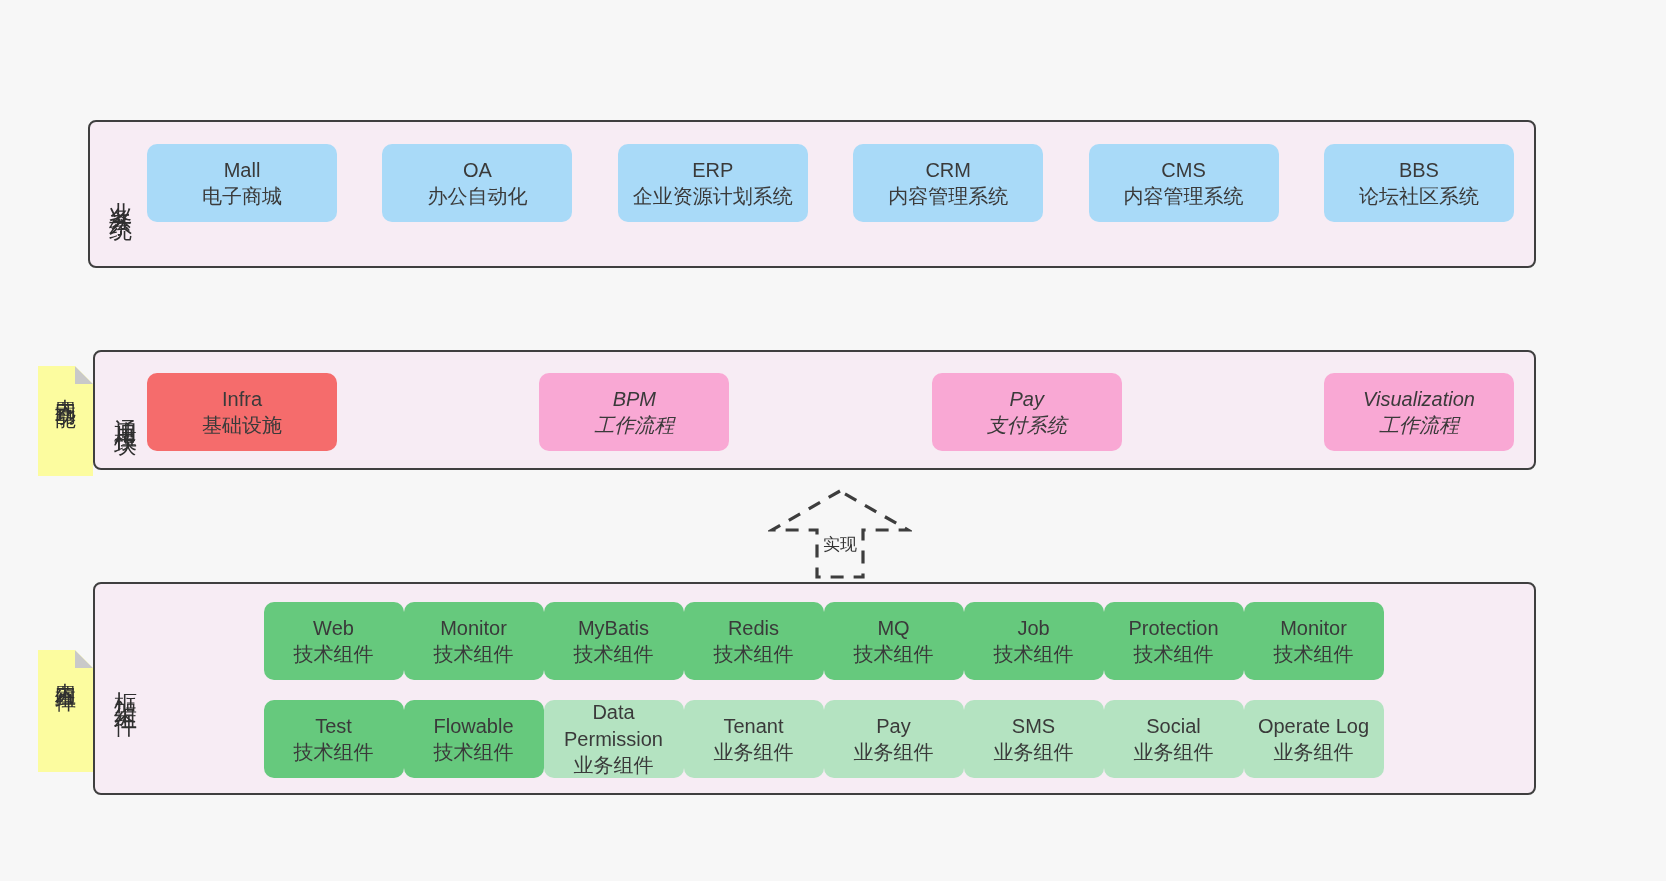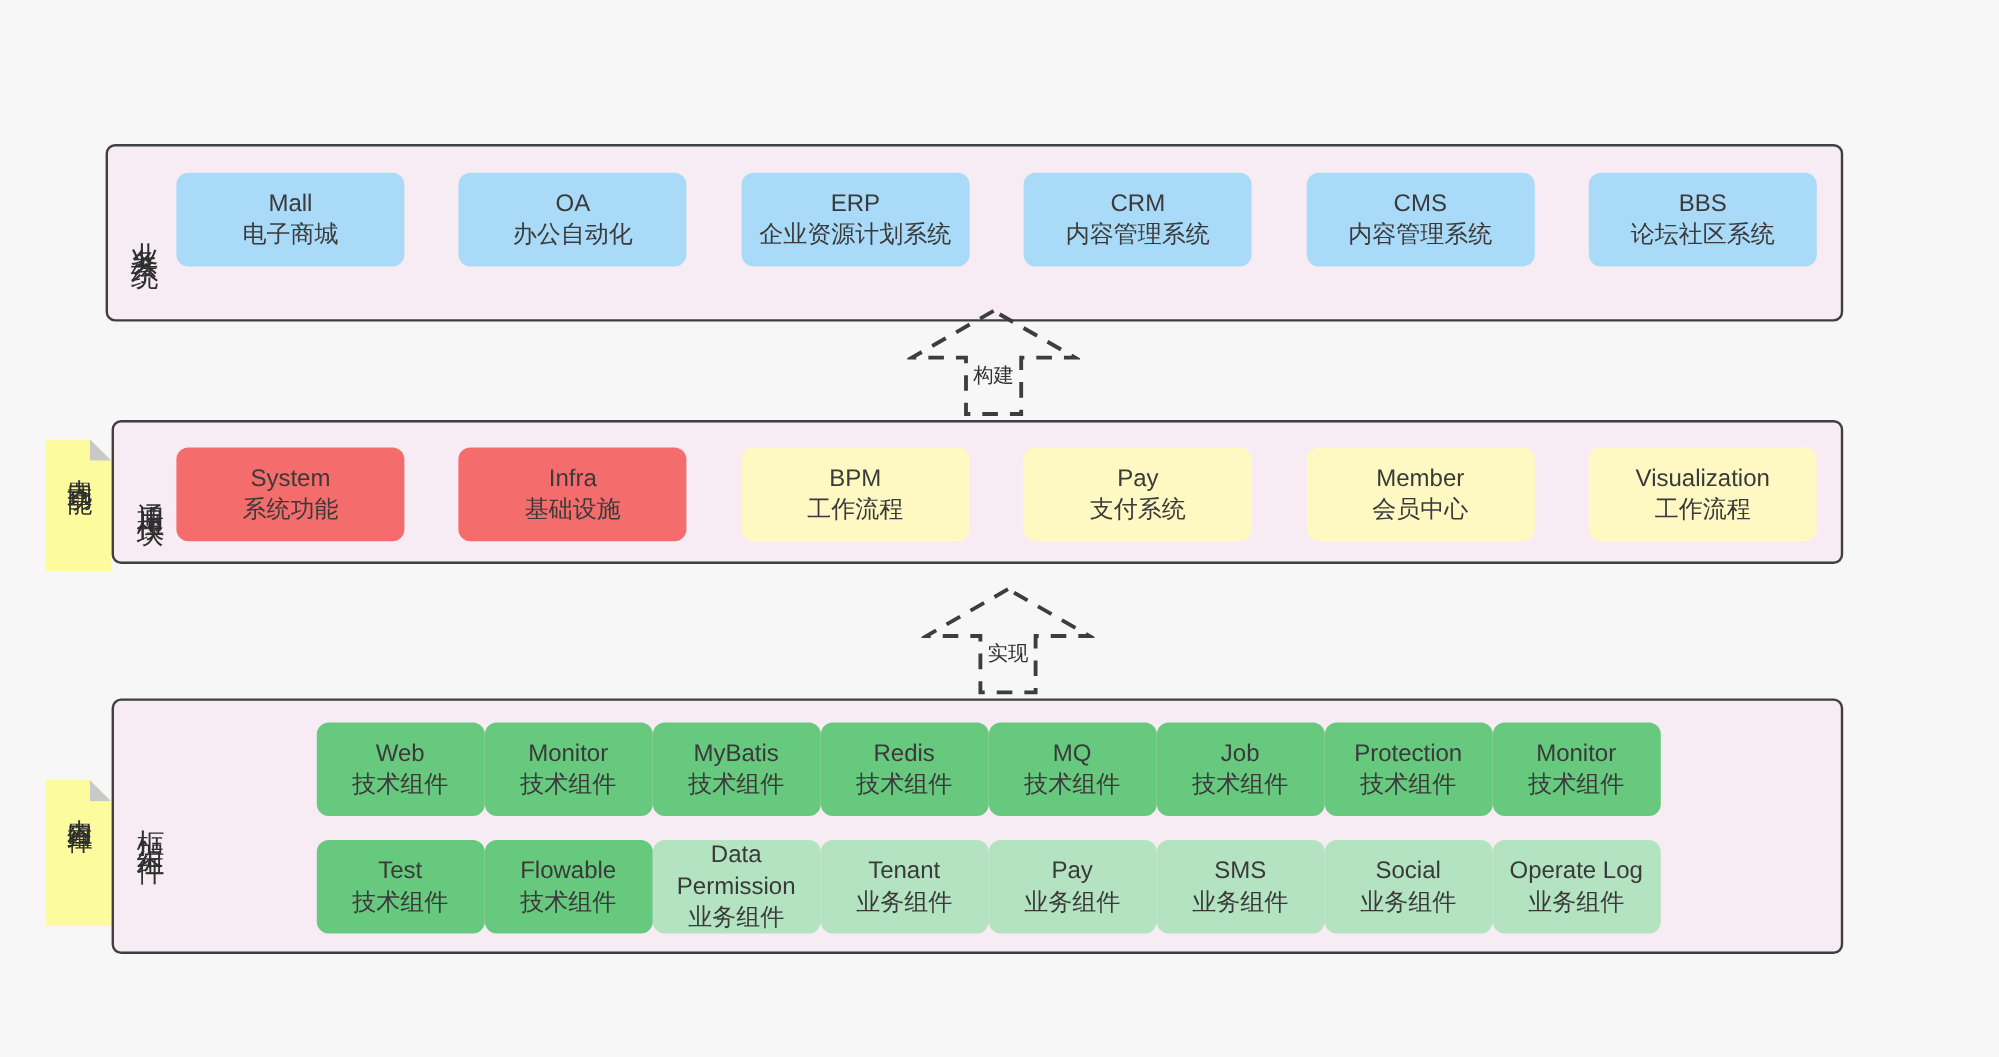--- a/index.html
+++ b/index.html
@@ -24,21 +24,21 @@
   .row-comp{position:relative;padding:0 34px 0 52px;display:flex;justify-content:center;box-sizing:border-box;}
 
   .box{display:flex;flex-direction:column;align-items:center;justify-content:center;
        border-radius:10px;height:78px;text-align:center;line-height:1.32;font-size:20px;}
   .box .l1,.box .l2{display:block;padding:0 6px;}
   .box-wide{width:190px;}
   .box-narrow{width:140px;}
 
   .c-blue{background:#a9daf8;}
   .c-red{background:#f56c6c;}
-  .c-pink{background:#fef9c3;}
+  .c-pink{background:#f9a8d4;font-style:italic;}
   .c-green{background:#66c97d;}
   .c-lgreen{background:#b4e3c1;}
 
   
   .sticky{position:absolute;width:55px;background:#fcfc9f;
           clip-path:polygon(0 0,calc(100% - 18px) 0,100% 18px,100% 100%,0 100%);
           display:flex;align-items:flex-start;justify-content:center;box-sizing:border-box;padding-top:16px;}
   .sticky-modules{left:38px;top:366px;height:110px;}
   .sticky-components{left:38px;top:650px;height:122px;}
   .sticky .fold{position:absolute;top:0;right:0;width:18px;height:18px;
@@ -82,53 +82,39 @@
         <span class="l1">CMS</span>
         <span class="l2">内容管理系统</span>
       </div>
       <div class="box box-wide c-blue">
         <span class="l1">BBS</span>
         <span class="l2">论坛社区系统</span>
       </div>
     </div>
   </div>
 
-  <div class="arrow arrow-build">
-    <svg width="144" height="92" viewBox="0 0 144 92">
-      <path d="M72 3 L4 42 L49 42 L49 89 L95 89 L95 42 L140 42 Z" fill="none" stroke="#3d3d3d" stroke-width="3.2" stroke-dasharray="13 10"></path>
-    </svg>
-    <span class="alabel">构建</span>
-  </div>
 
   <div class="sticky sticky-modules">
     <span class="fold"></span>
     <span class="stext">内置功能</span>
   </div>
   <div class="panel panel-modules">
     <div class="vlabel">通用模块</div>
     <div class="boxrow row-mid">
       <div class="box box-wide c-red">
-        <span class="l1">System</span>
-        <span class="l2">系统功能</span>
-      </div>
-      <div class="box box-wide c-red">
         <span class="l1">Infra</span>
         <span class="l2">基础设施</span>
       </div>
       <div class="box box-wide c-pink">
         <span class="l1">BPM</span>
         <span class="l2">工作流程</span>
       </div>
       <div class="box box-wide c-pink">
         <span class="l1">Pay</span>
         <span class="l2">支付系统</span>
-      </div>
-      <div class="box box-wide c-pink">
-        <span class="l1">Member</span>
-        <span class="l2">会员中心</span>
       </div>
       <div class="box box-wide c-pink">
         <span class="l1">Visualization</span>
         <span class="l2">工作流程</span>
       </div>
     </div>
   </div>
 
   <div class="arrow arrow-impl">
     <svg width="144" height="92" viewBox="0 0 144 92">

